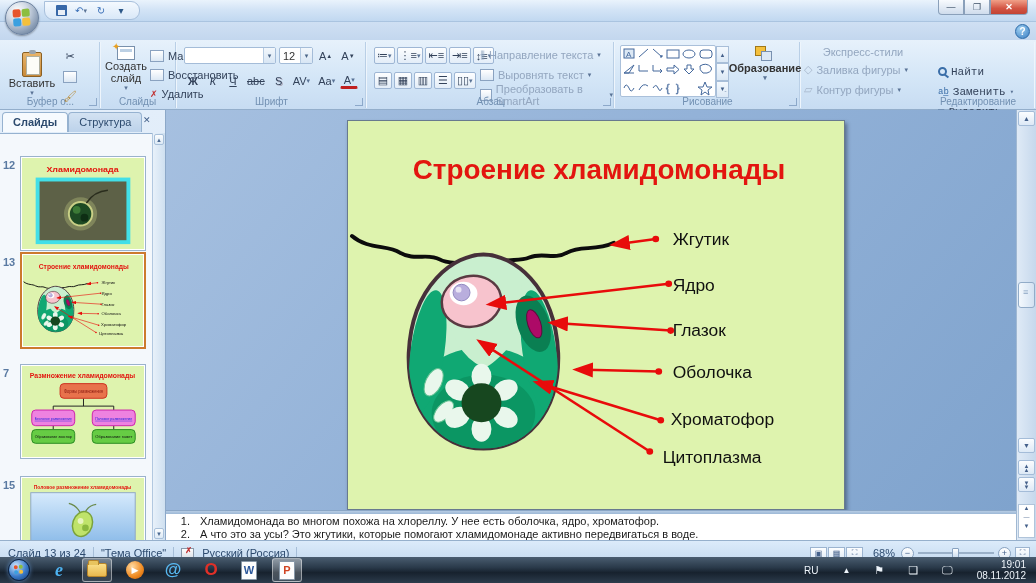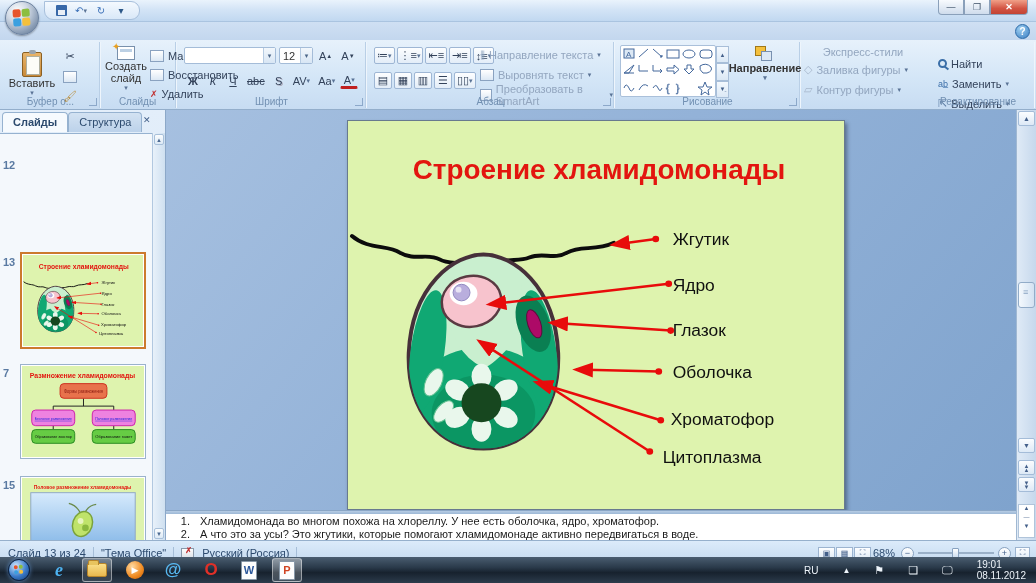--- a/index.html
+++ b/index.html
@@ -148,21 +148,21 @@
   .tb-ico.framed { border:1px solid rgba(255,255,255,.45); background:linear-gradient(rgba(255,255,255,.28),rgba(255,255,255,.08)); }
   .ie-e { color:#4db2f0; font-size:18px; font-weight:bold; font-style:italic; font-family:"Liberation Serif",serif; }
   .folder { width:20px; height:14px; background:linear-gradient(#fae08a,#e8b84e); border:1px solid #b8862a; border-radius:2px; position:relative; }
   .folder::before { content:""; position:absolute; left:0; top:-4px; width:9px; height:4px; background:#e8c45e; border:1px solid #b8862a; border-bottom:none; border-radius:2px 2px 0 0; }
   .wmp { width:18px; height:18px; border-radius:50%; background:radial-gradient(circle at 35% 30%, #ffd9a0, #f08a20 60%, #c05808); display:flex; align-items:center; justify-content:center; color:#fff; font-size:9px; }
   .mail-at { color:#58b8f0; font-size:17px; font-weight:bold; }
   .opera-o { color:#e03028; font-size:17px; font-weight:bold; }
   .doc-ico { width:16px; height:19px; background:#fdfdfd; border:1px solid #8898a8; border-radius:1px; display:flex; align-items:center; justify-content:center; font-size:11px; font-weight:bold; }
   .tray { margin-left:auto; display:flex; align-items:center; gap:24px; color:#eef4fa; font-size:10px; padding-right:10px; }
   .tray .glyph { font-size:11px; }
-  .clock { text-align:left; line-height:11px; font-size:10px; }
+  .clock { text-align:right; line-height:11px; font-size:10px; }
 </style>
 </head>
 <body>
 
 <div id="screen">
 
   <svg width="0" height="0" style="position:absolute" aria-hidden="true">
     <defs>
       <marker id="ah" markerWidth="9" markerHeight="8" refX="6.5" refY="3" orient="auto">
         <path d="M0,0 L8,3 L0,6 Z" fill="#e80b0b"></path>
@@ -417,21 +417,21 @@
             <span>▲</span>
             <span>▼</span>
             <span>▼̱</span>
           </div>
       </div>
       <div class="bigbtn" style="left:118px; top:4px; width:62px; font-weight:bold;">
         <span style="width:20px;height:16px;position:relative;display:inline-block;">
           <span style="position:absolute;left:0;top:0;width:11px;height:10px;background:#f4c03c;border:1px solid #a07818;"></span>
           <span style="position:absolute;left:6px;top:5px;width:11px;height:10px;background:#dce8f4;border:1px solid #7890b0;"></span>
         </span>
-        <span>Направление</span>
+        <span>Образование</span>
           <span class="caret">▾</span>
       </div>
       <div class="rgroup-label">Рисование</div>
       <span class="dlg"></span>
     </div>
 
     <div class="rgroup" style="left:800px; width:2px; border:none; box-shadow:none;"></div>
 
     <div class="rgroup" style="left:802px; width:232px; border-right:none;">
       <div style="position:absolute; left:2px; top:4px; display:flex; flex-direction:column; gap:3px; width:118px;">
@@ -442,21 +442,21 @@
             <span class="ico" style="color:#a8b8cc;">◇</span>
             <span>Заливка фигуры</span>
             <span class="caret">▾</span>
           </span>
         <span class="txtbtn dis">
             <span class="ico" style="color:#a8b8cc;">▱</span>
             <span>Контур фигуры</span>
             <span class="caret">▾</span>
           </span>
       </div>
-      <div class="editing-col" style="position:absolute; left:128px; top:8px;">
+      <div class="editing-col" style="position:absolute; left:128px; top:16px;font-family:Liberation Mono, monospace;">
         <span class="txtbtn">
             <span class="mag"></span>
             <span>Найти</span>
           </span>
         <span class="txtbtn">
             <span class="ico" style="color:#3a6ea8;font-size:9px;">ab̲</span>
             <span>Заменить</span>
             <span class="caret">▾</span>
           </span>
         <span class="txtbtn">
@@ -474,20 +474,33 @@
 
     <div class="left-panel">
       <div class="panel-tabs">
         <div class="ptab active">Слайды</div>
         <div class="ptab">Структура</div>
         <div class="ptab-close">✕</div>
       </div>
       <div class="panel-body">
 
         <span class="thumb-num" style="top:25px;">12</span>
+        <div class="thumb" style="top:22px; height:95px;">
+          <svg width="122" height="91" viewBox="0 0 125 93" preserveAspectRatio="none">
+            <rect width="125" height="93" fill="#def3ae"></rect>
+            <text x="62" y="14" text-anchor="middle" font-size="8" font-weight="bold" fill="#e3150f" textLength="74" lengthAdjust="spacingAndGlyphs">Хламидомонада</text>
+            <rect x="14" y="20" width="97" height="68" fill="#42dfe8"></rect>
+            <rect x="18" y="24" width="89" height="60" fill="#5d6147"></rect>
+            <circle cx="60" cy="57" r="17" fill="#8f9464" opacity="0.7"></circle>
+            <circle cx="60" cy="57" r="12" fill="#1d4a23" stroke="#c9cf86" stroke-width="2"></circle>
+            <circle cx="56" cy="53" r="4" fill="#3c7a36"></circle>
+            <circle cx="64" cy="61" r="4" fill="#0e2e14"></circle>
+            <path d="M66,46 Q74,34 88,33" stroke="#2a2d1d" stroke-width="1.6" fill="none"></path>
+          </svg>
+        </div>
 
         <span class="thumb-num" style="top:122px;">13</span>
         <div class="thumb sel" style="top:118px; height:97px;">
           <svg width="120" height="91" viewBox="0 0 498 398" preserveAspectRatio="none">
             <use href="#slideArt"></use>
           </svg>
         </div>
 
         <span class="thumb-num" style="top:233px;">7</span>
         <div class="thumb" style="top:230px; height:95px;">
@@ -580,21 +593,21 @@
     <span>"Тема Office"</span>
     <span class="st-sep"></span>
     <span class="spellbook"></span>
     <span style="padding-left:8px;">Русский (Россия)</span>
     <span class="st-sep"></span>
     <div class="view-btns">
       <span class="vw">▣</span>
       <span class="vw">▦</span>
       <span class="vw">⛶</span>
     </div>
-    <span style="padding:0 6px 0 2px;">68%</span>
+    <span style="padding:0 6px 0 10px;">68%</span>
     <span class="zbtn">−</span>
     <div class="zoom-track">
         <span class="zoom-thumb"></span>
       </div>
     <span class="zbtn">+</span>
     <span class="fitbtn">⛶</span>
   </div>
 
   <div class="taskbar">
     <div class="start-orb">

